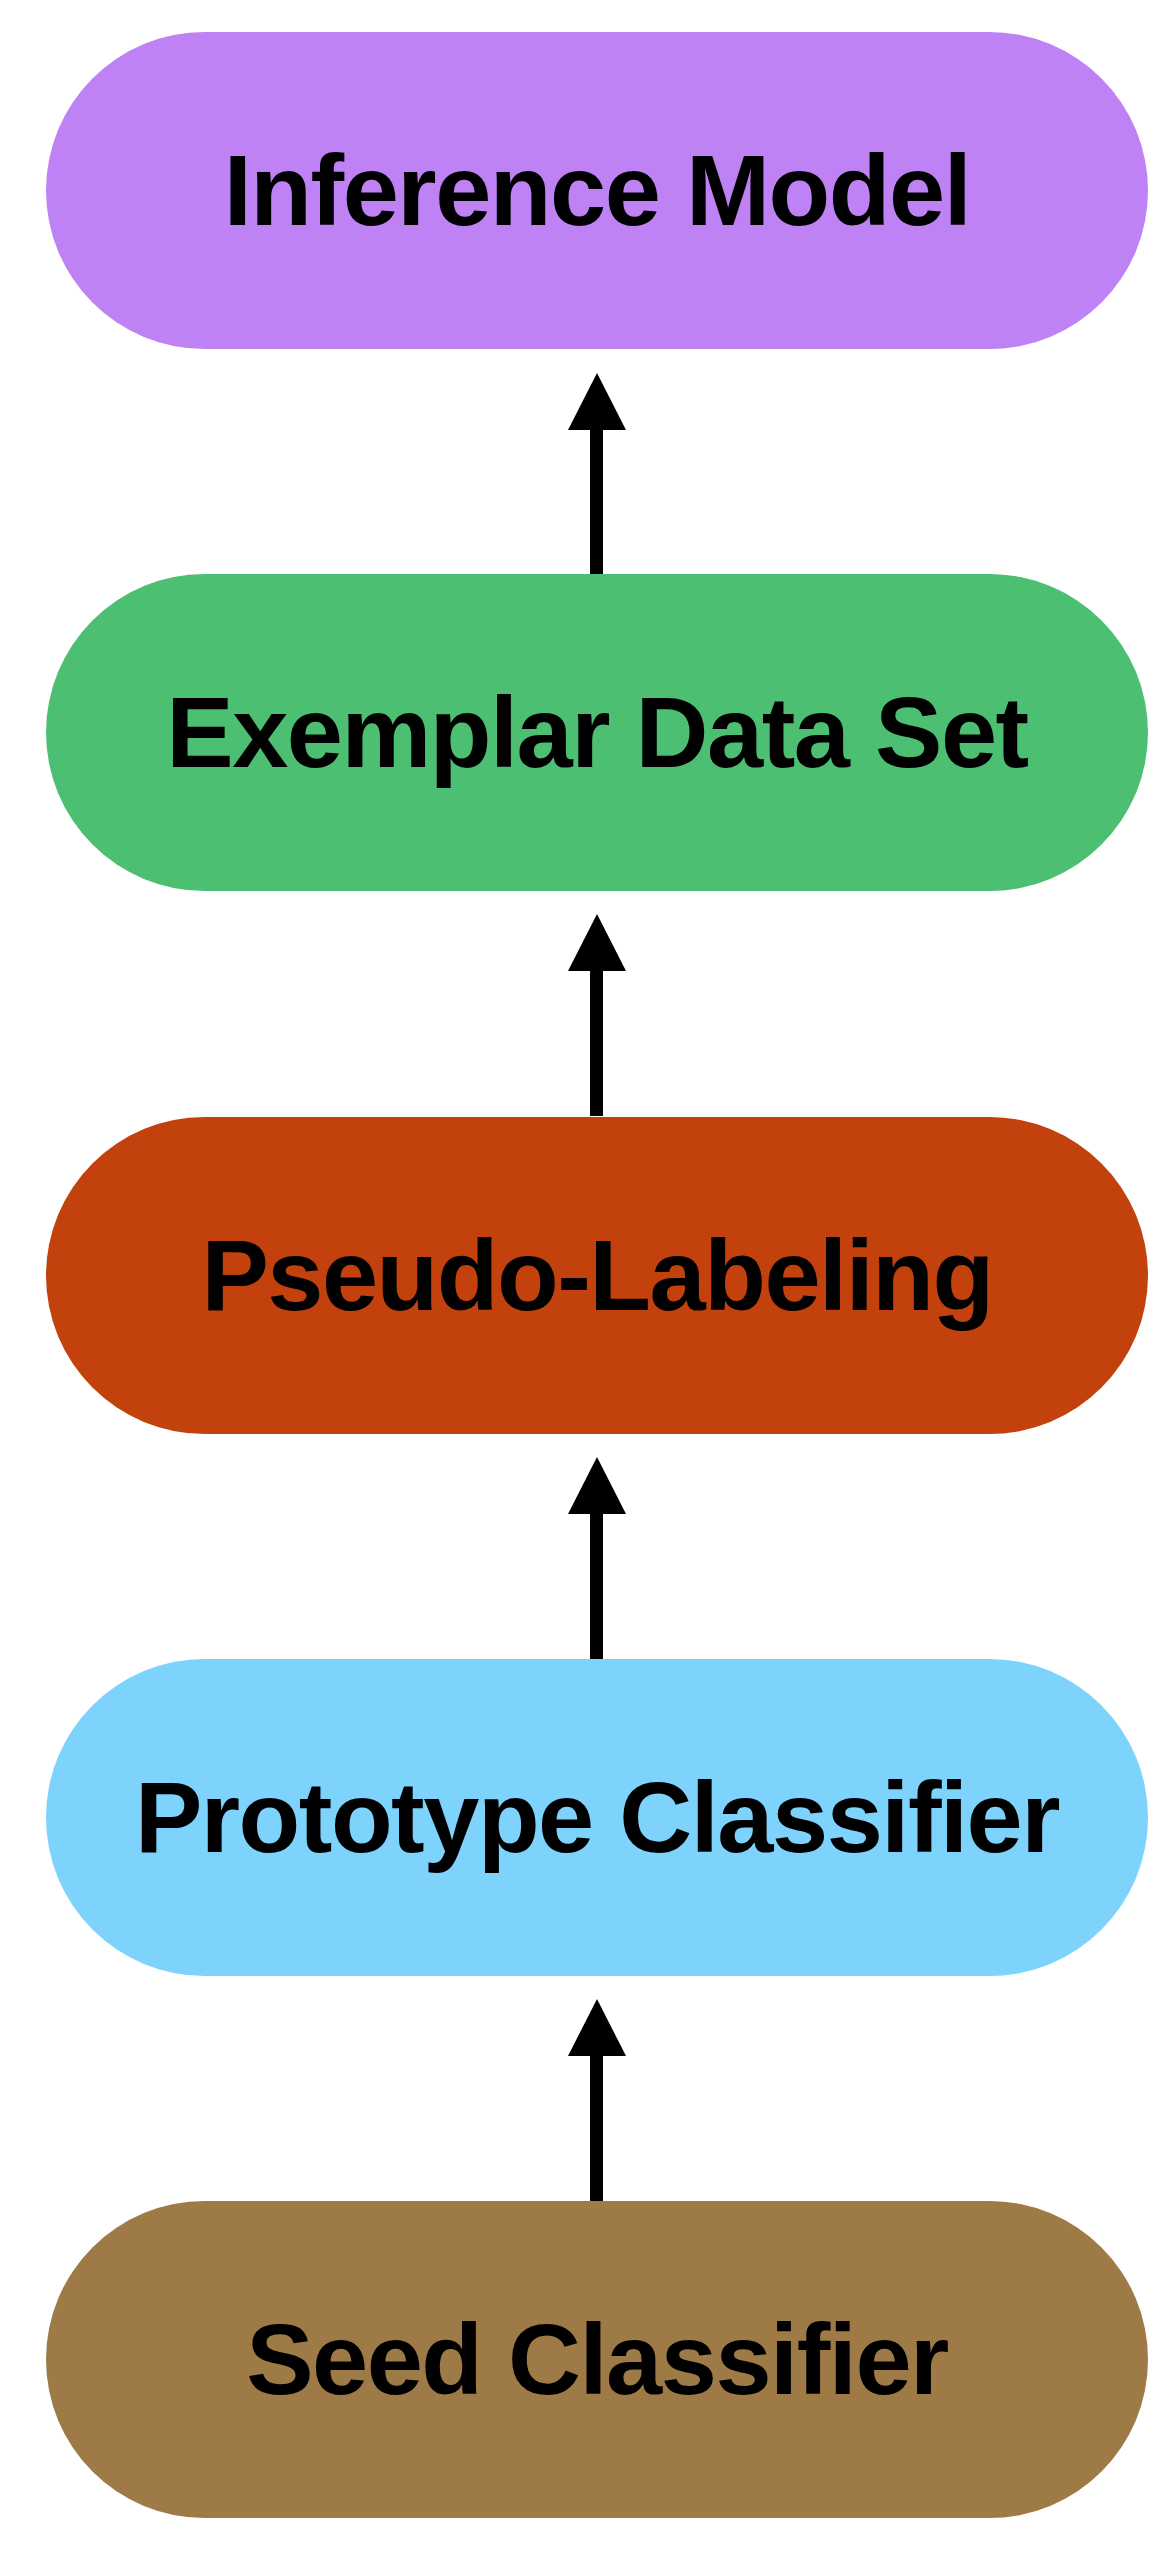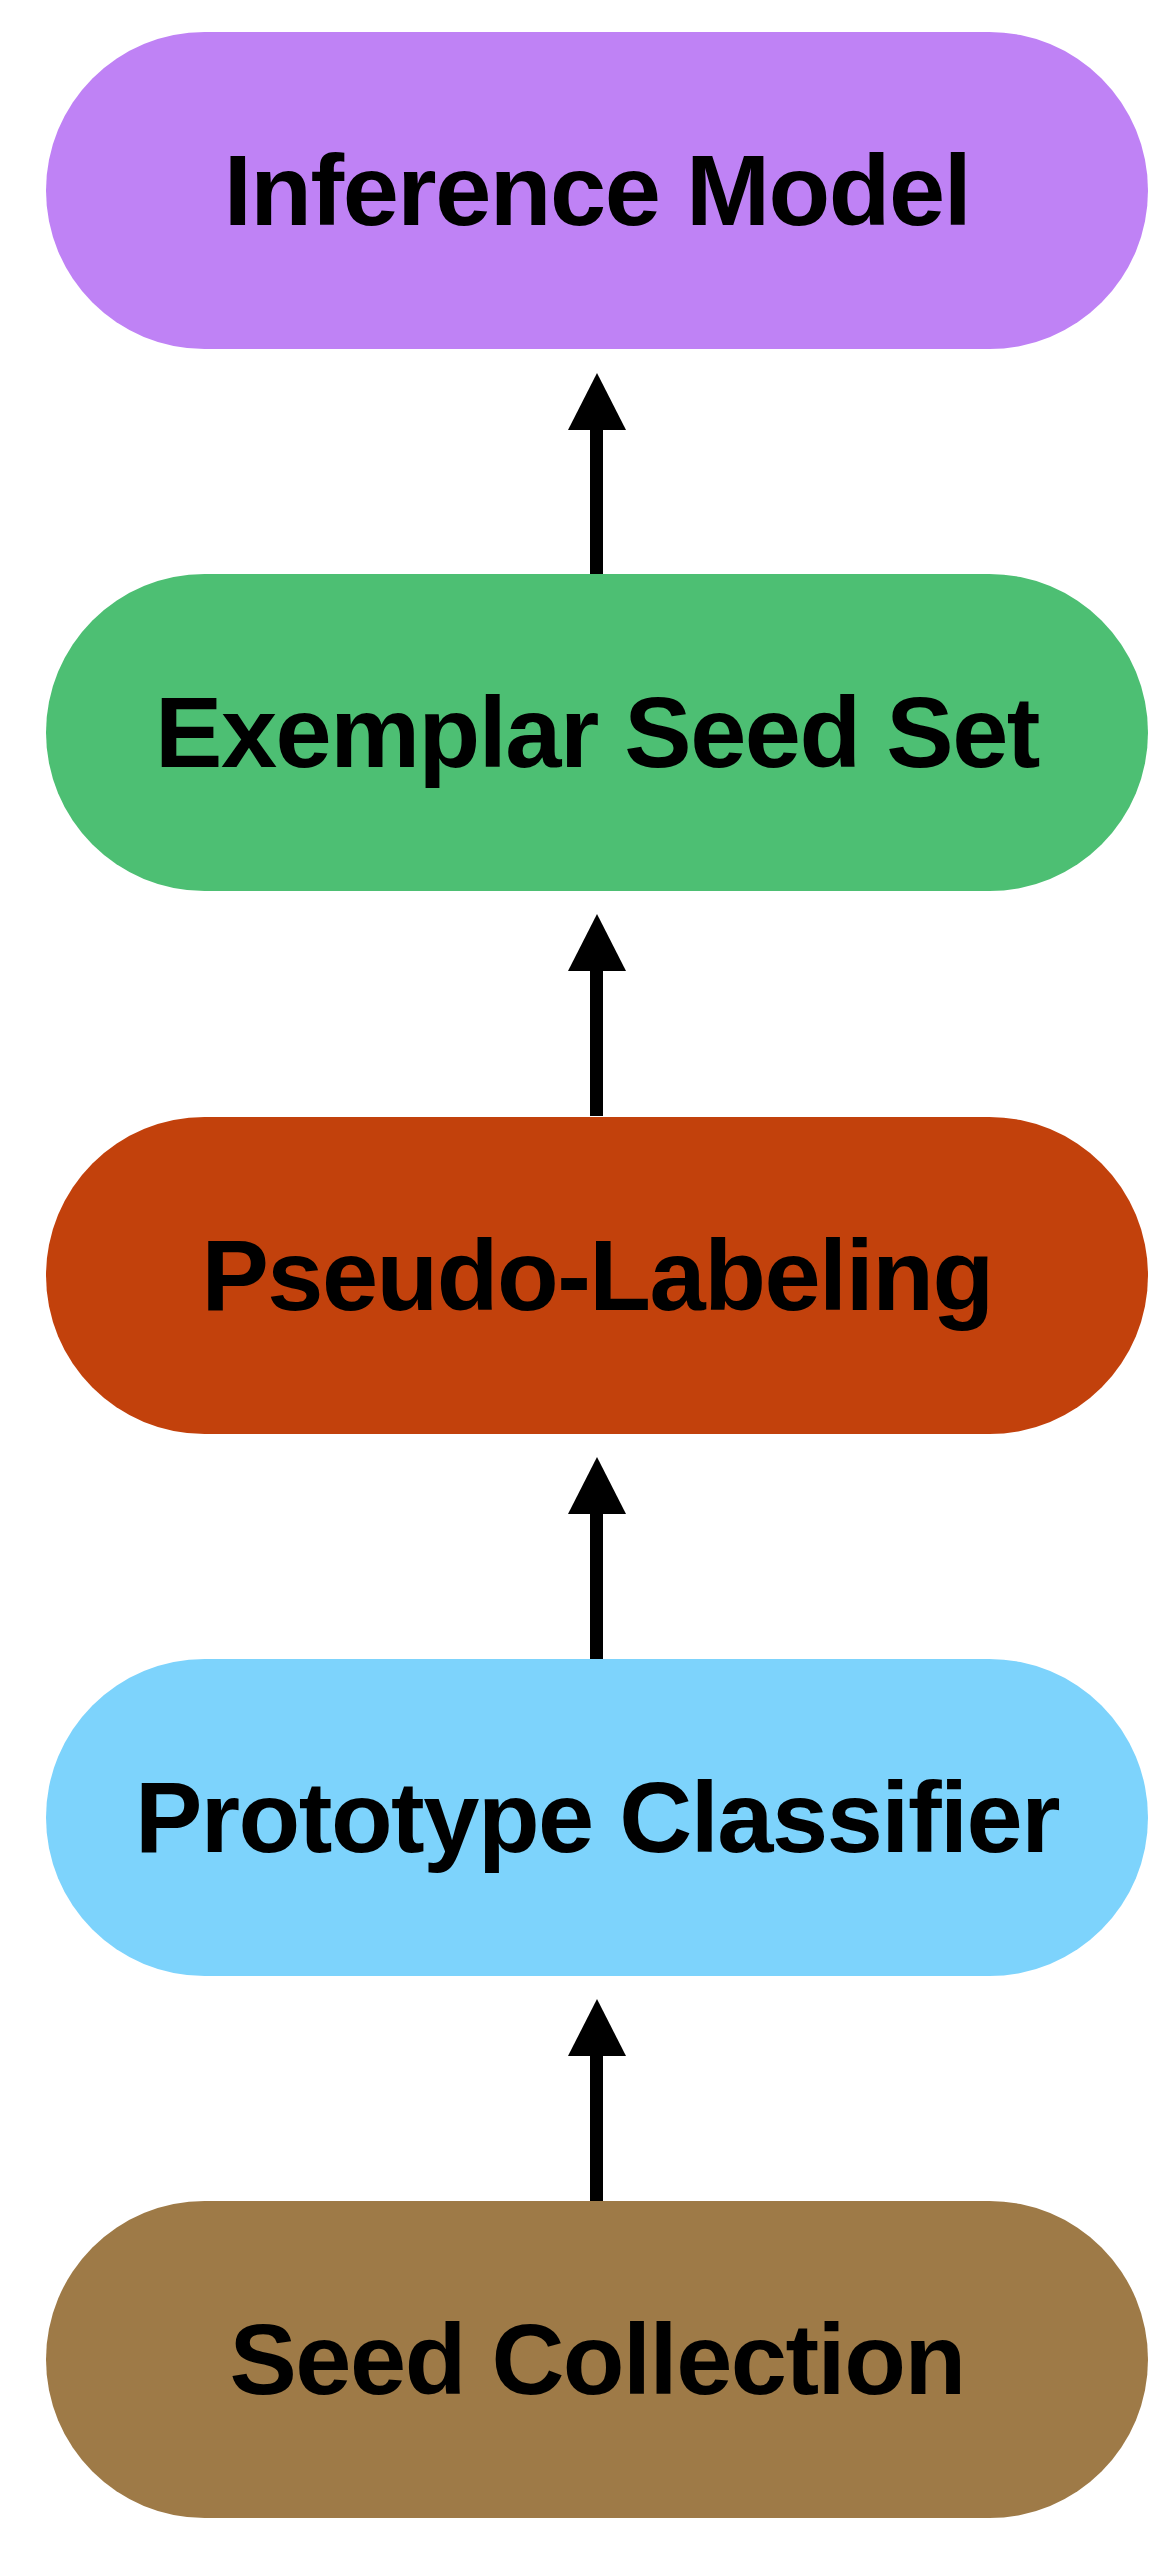--- a/index.html
+++ b/index.html
@@ -77,21 +77,21 @@
   <div class="node node-1" style="background: rgb(191, 130, 245); color: rgb(0, 0, 0);">
     <span>Inference Model</span>
   </div>
 
   <div class="arrow arrow-a">
     <div class="head"></div>
     <div class="line"></div>
   </div>
 
   <div class="node node-2" style="background: rgb(77, 191, 115); color: rgb(0, 0, 0);">
-    <span>Exemplar Seed Set</span>
+    <span>Exemplar Data Set</span>
   </div>
 
   <div class="arrow arrow-b">
     <div class="head"></div>
     <div class="line"></div>
   </div>
 
   <div class="node node-3" style="background: #c2410c; color: rgb(0, 0, 0);">
     <span>Pseudo-Labeling</span>
   </div>
@@ -104,17 +104,17 @@
   <div class="node node-4" style="background: #7dd3fc; color: rgb(0, 0, 0);">
     <span>Prototype Classifier</span>
   </div>
 
   <div class="arrow arrow-d">
     <div class="head"></div>
     <div class="line"></div>
   </div>
 
   <div class="node node-5" style="background: rgb(158, 122, 71); color: rgb(0, 0, 0);">
-    <span>Seed Collection</span>
+    <span>Seed Classifier</span>
   </div>
 
 </div>
 
 
 </body></html>

